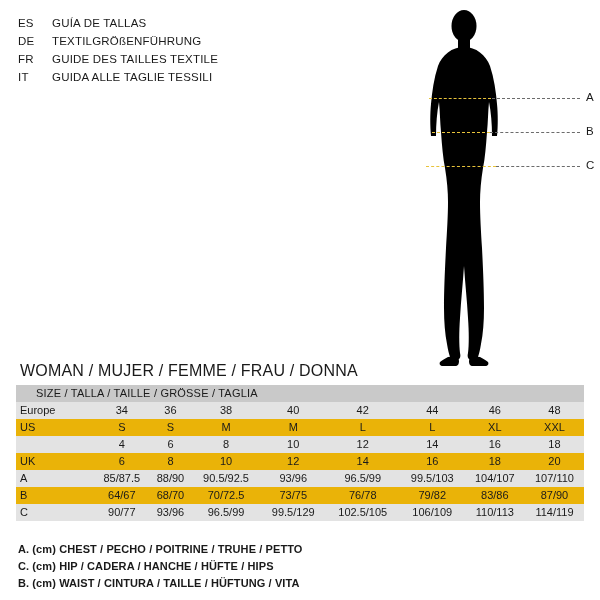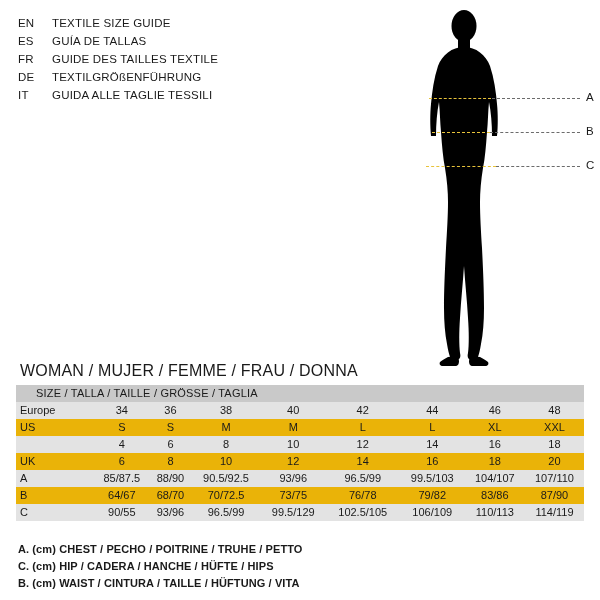--- a/index.html
+++ b/index.html
@@ -125,34 +125,30 @@
     letter-spacing: 0.1px;
   }
 </style>
 </head>
 <body>
 
 <div class="page">
 
   <div class="lang-block">
     <div class="lang-row">
-      <span class="lang-code">EN</span>
-      <span class="lang-text">TEXTILE SIZE GUIDE</span>
-    </div>
-    <div class="lang-row">
       <span class="lang-code">ES</span>
       <span class="lang-text">GUÍA DE TALLAS</span>
     </div>
     <div class="lang-row">
+      <span class="lang-code">DE</span>
+      <span class="lang-text">TEXTILGRÖßENFÜHRUNG</span>
+    </div>
+    <div class="lang-row">
       <span class="lang-code">FR</span>
       <span class="lang-text">GUIDE DES TAILLES TEXTILE</span>
-    </div>
-    <div class="lang-row">
-      <span class="lang-code">DE</span>
-      <span class="lang-text">TEXTILGRÖßENFÜHRUNG</span>
     </div>
     <div class="lang-row">
       <span class="lang-code">IT</span>
       <span class="lang-text">GUIDA ALLE TAGLIE TESSILI</span>
     </div>
   </div>
 
   <div class="figure-wrap">
     <svg class="figure-svg" width="240" height="375" viewBox="0 0 240 375" xmlns="http://www.w3.org/2000/svg">
       <g fill="#000000">
@@ -288,21 +284,21 @@
         <td>70/72.5</td>
         <td>73/75</td>
         <td>76/78</td>
         <td>79/82</td>
         <td>83/86</td>
         <td>87/90</td>
       </tr>
 
       <tr class="shaded">
         <td class="rowlabel">C</td>
-        <td>90/55</td>
+        <td>90/77</td>
         <td>93/96</td>
         <td>96.5/99</td>
         <td>99.5/129</td>
         <td>102.5/105</td>
         <td>106/109</td>
         <td>110/113</td>
         <td>114/119</td>
       </tr>
     </tbody>
   </table>

